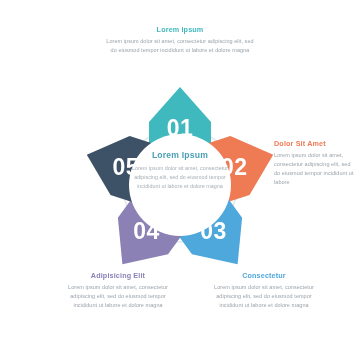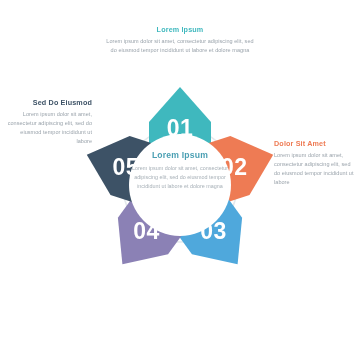--- a/index.html
+++ b/index.html
@@ -141,20 +141,24 @@
   <div class="callout align-center" id="callout-01">
     <p class="c-title" style="color: rgb(63, 184, 190);">Lorem Ipsum</p>
     <p class="c-body">Lorem ipsum dolor sit amet, consectetur adipiscing elit, sed do eiusmod tempor incididunt ut labore et dolore magna</p>
   </div>
 
   <div class="callout align-left" id="callout-02">
     <p class="c-title" style="color: rgb(238, 123, 84);">Dolor Sit Amet</p>
     <p class="c-body">Lorem ipsum dolor sit amet, consectetur adipiscing elit, sed do eiusmod tempor incididunt ut labore</p>
   </div>
 
+  <div class="callout align-center" id="callout-03">
+    <p class="c-title" style="color: rgb(79, 168, 220);">Consectetur</p>
+    <p class="c-body">Lorem ipsum dolor sit amet, consectetur adipiscing elit, sed do eiusmod tempor incididunt ut labore et dolore magna</p>
+  </div>
 
+  <div class="callout align-center" id="callout-04">
+    <p class="c-title" style="color: rgb(139, 129, 181);">Adipisicing Elit</p>
+    <p class="c-body">Lorem ipsum dolor sit amet, consectetur adipiscing elit, sed do eiusmod tempor incididunt ut labore et dolore magna</p>
+  </div>
 
-  <div class="callout align-right" id="callout-05">
-    <p class="c-title" style="color: rgb(61, 82, 102);">Sed Do Eiusmod</p>
-    <p class="c-body">Lorem ipsum dolor sit amet, consectetur adipiscing elit, sed do eiusmod tempor incididunt ut labore</p>
-  </div>
 
 </div>
 
 </body></html>

